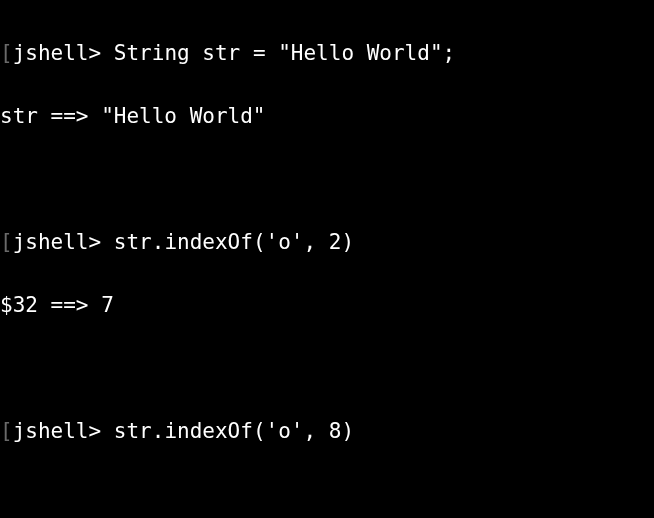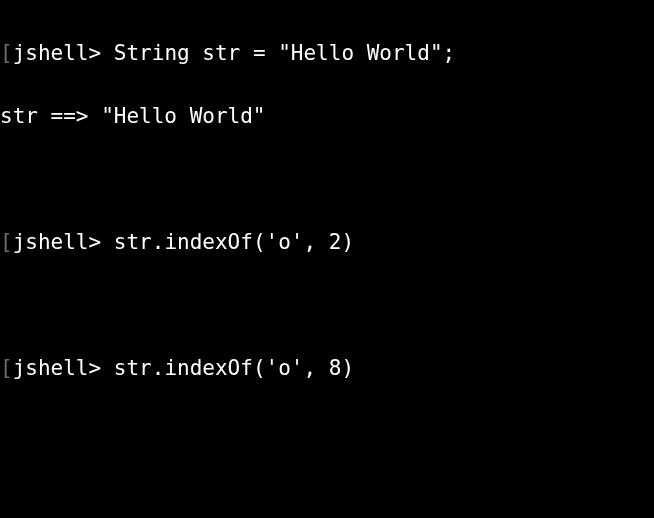--- a/index.html
+++ b/index.html
@@ -30,20 +30,21 @@
     }
   </style>
 </head>
 <body>
 
 <div class="terminal">
 <span class="line"><span class="bracket">[</span><span>jshell&gt;</span><span> String str = "Hello World";</span></span>
 <span class="line"><span>str ==&gt; "Hello World"</span></span>
 <span class="line"> </span>
 <span class="line"><span class="bracket">[</span><span>jshell&gt;</span><span> str.indexOf('o', 2)</span></span>
+<span class="line"><span>$32 ==&gt; 7</span></span>
 <span class="line"> </span>
 <span class="line"><span class="bracket">[</span><span>jshell&gt;</span><span> str.indexOf('o', 8)</span></span>
 
 
 
 
 
 
 </div>
 

